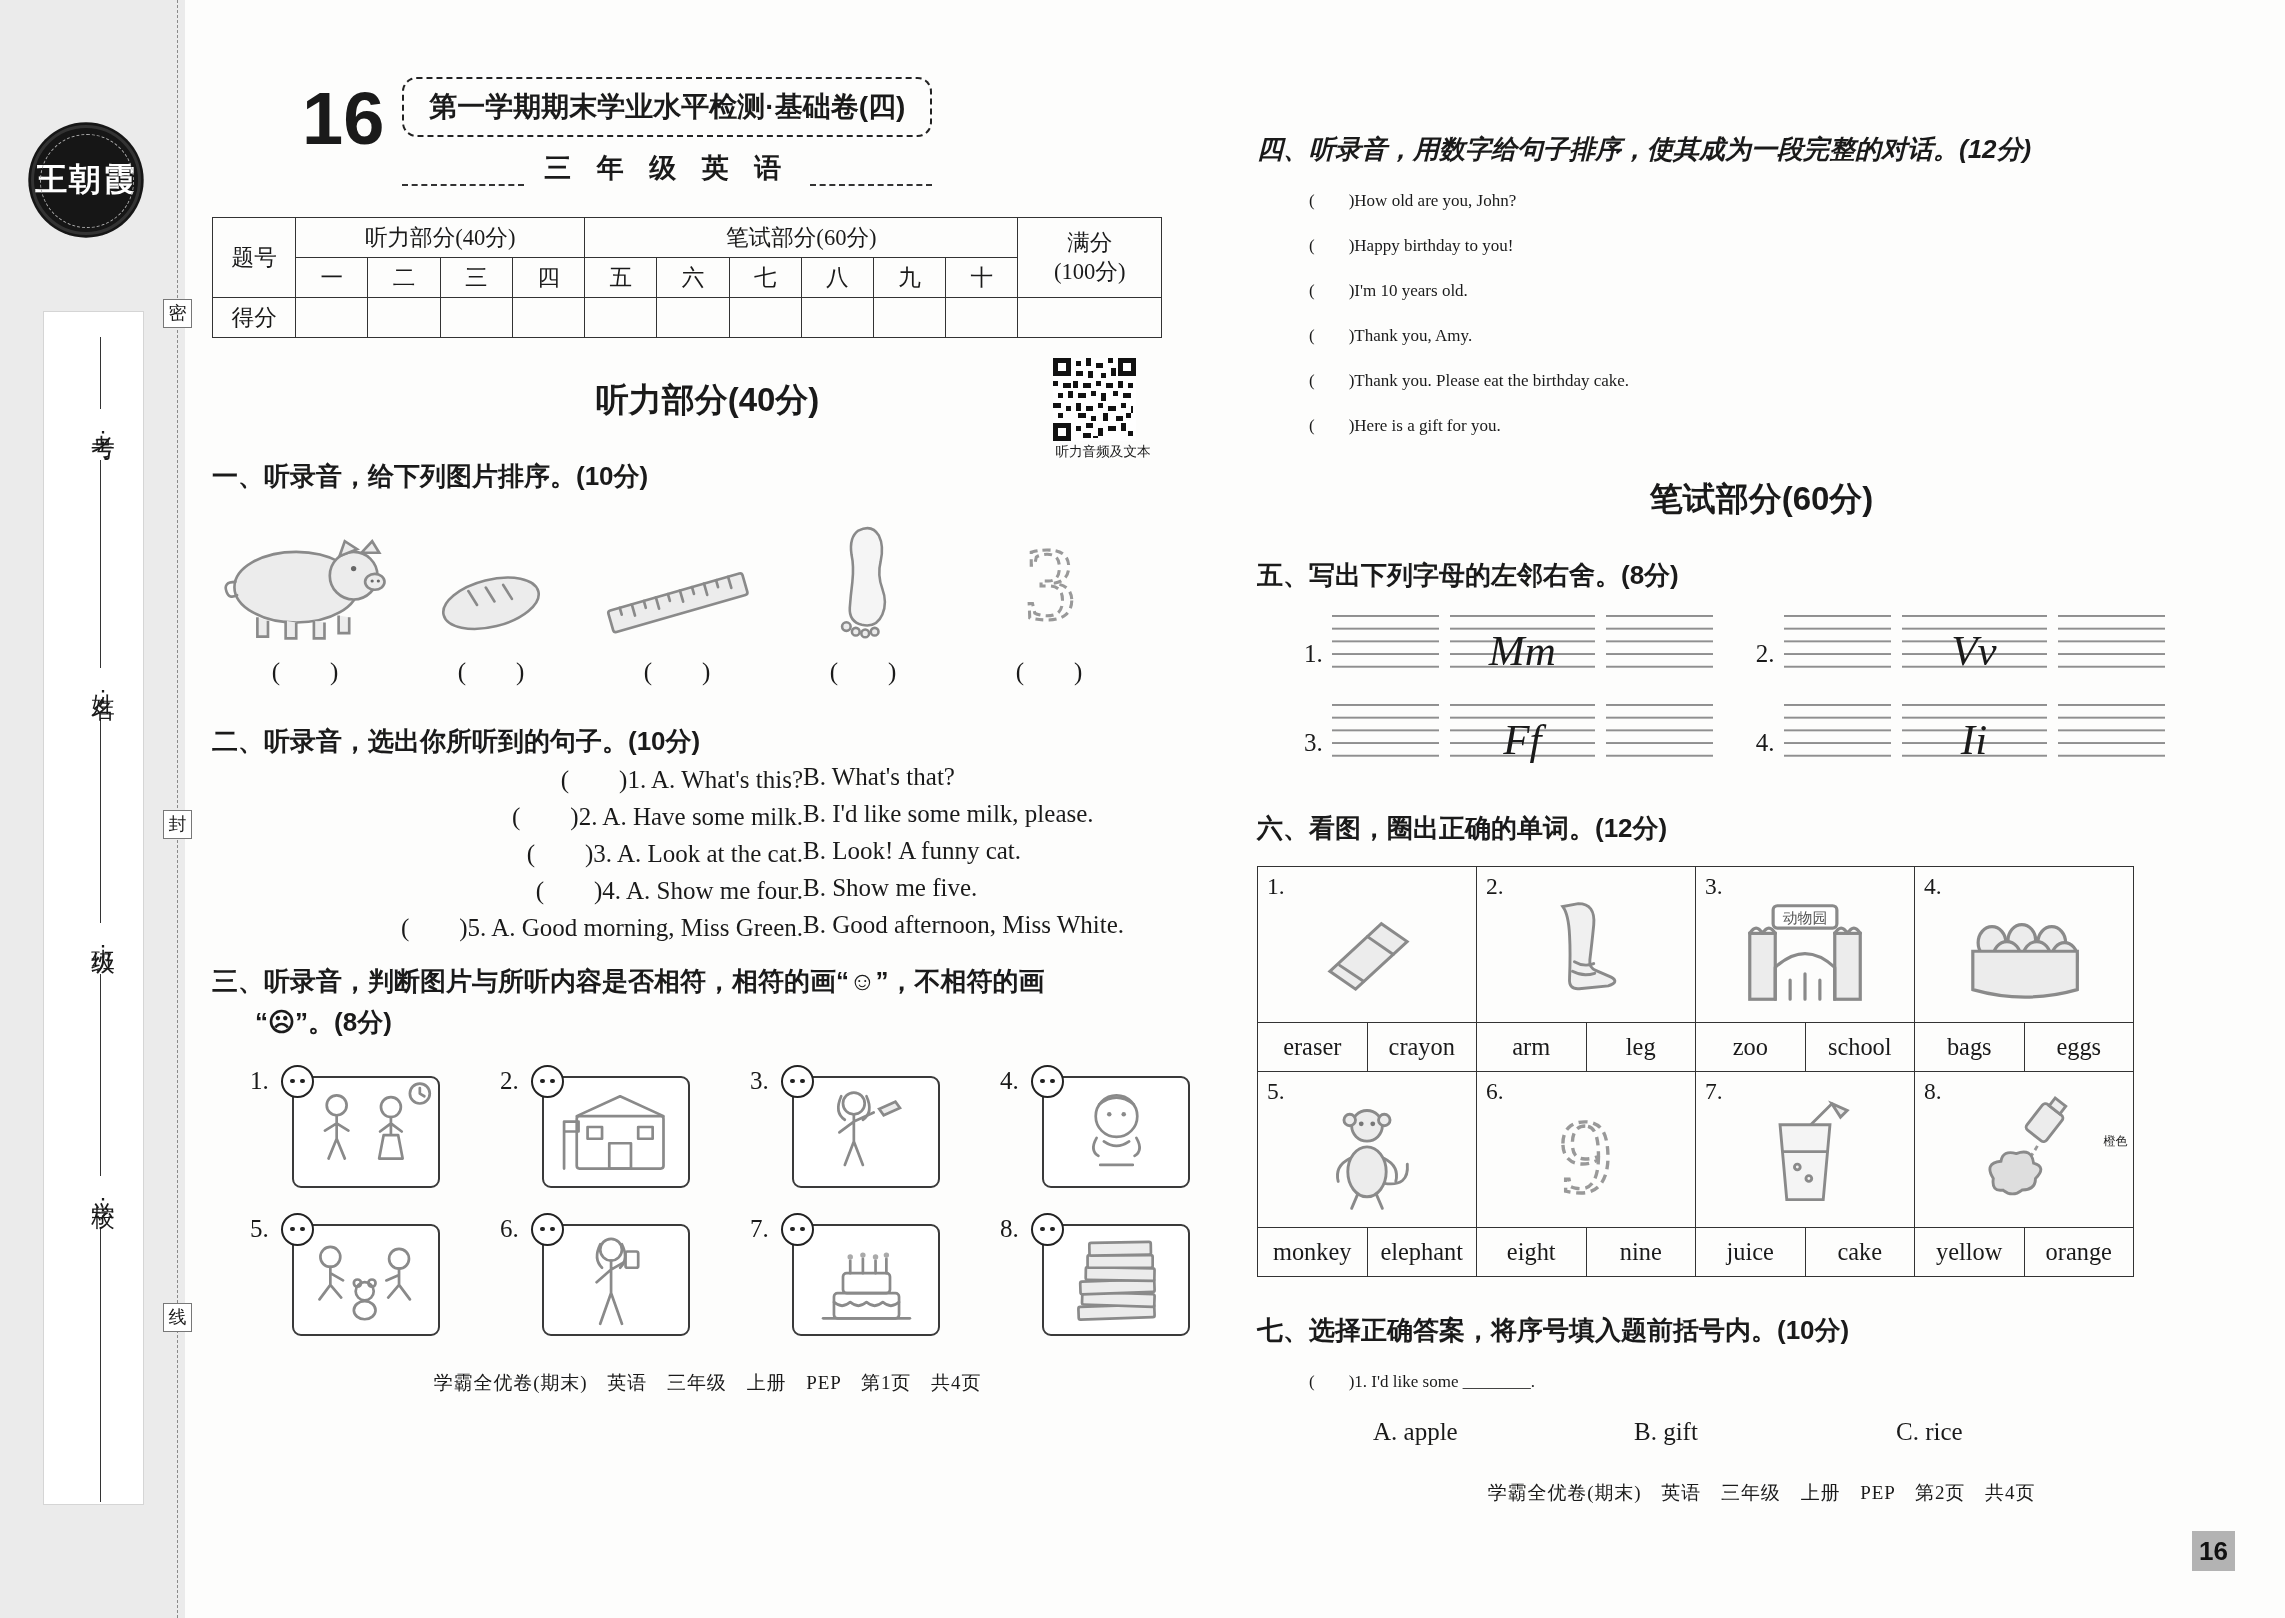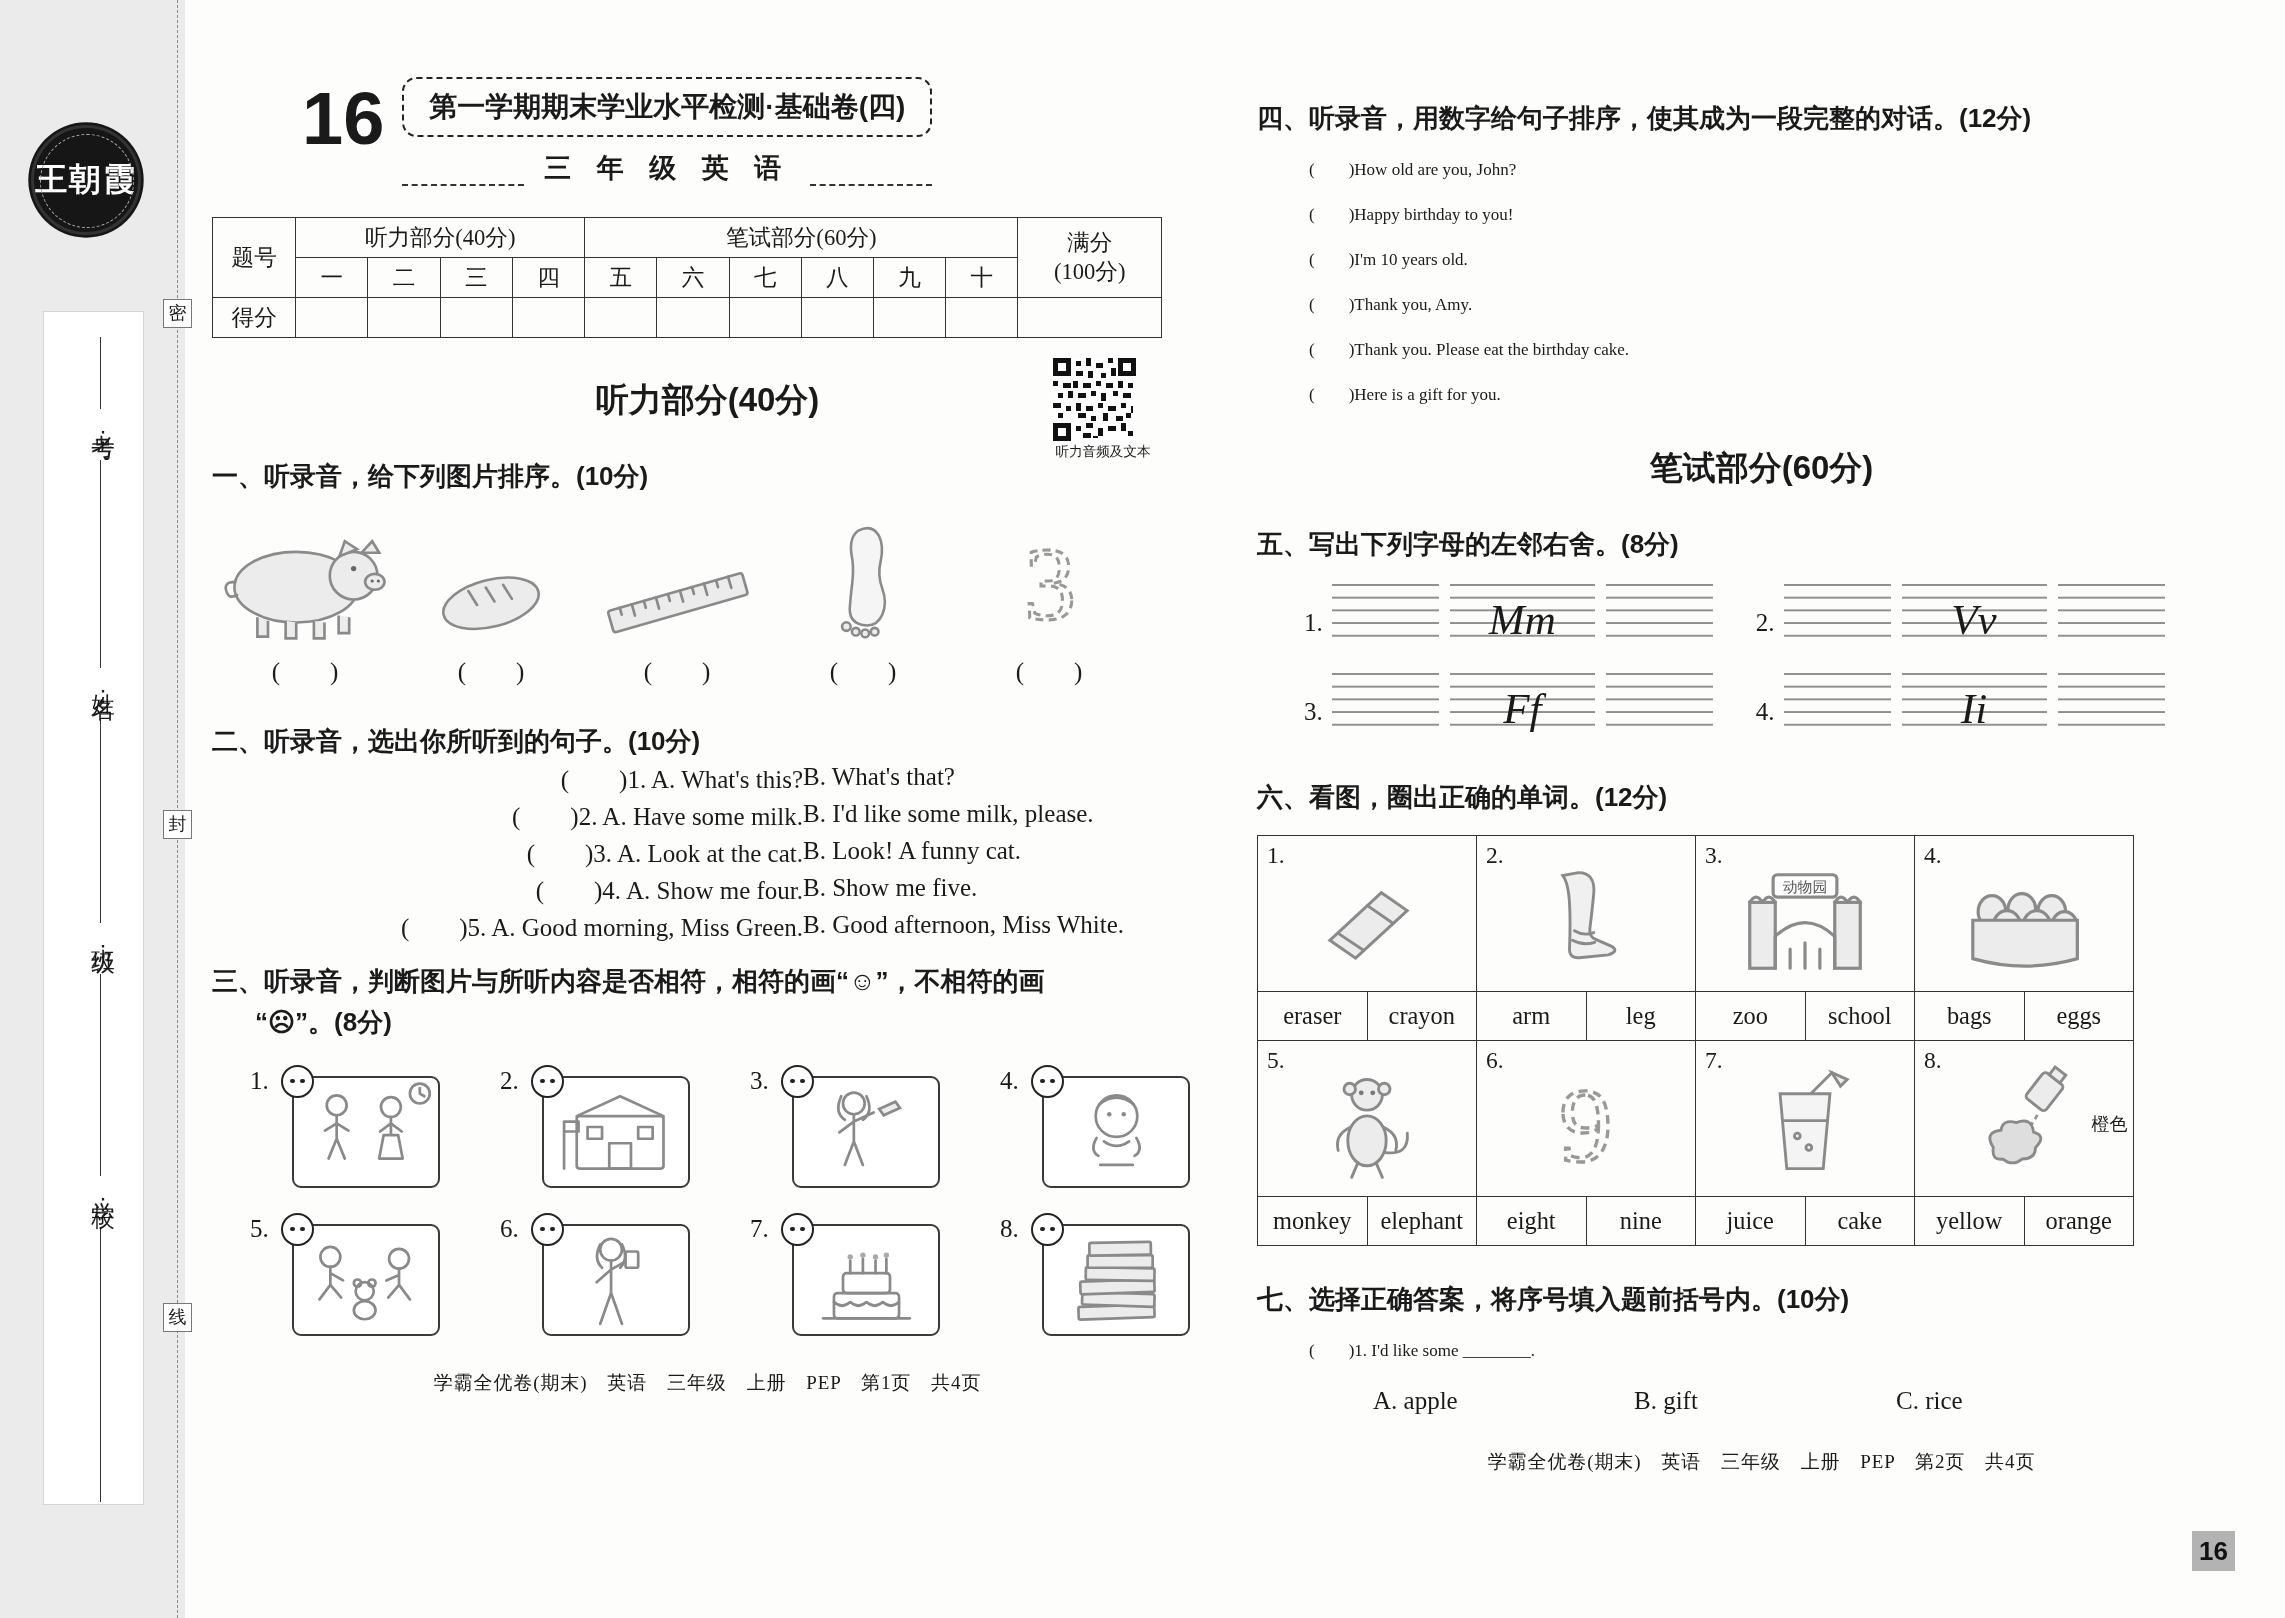--- a/index.html
+++ b/index.html
@@ -101,21 +101,21 @@
   .staff.mid { width:145px; position:relative; }
   .staff-letters { position:absolute; left:50%; transform:translateX(-50%); bottom:-3.6px;
                    font-size:43px; font-style:italic; font-family:"Liberation Serif", serif; }
 
   
   table.q6-table { border-collapse:collapse; table-layout:fixed; width:877px; margin-top:20px; }
   table.q6-table td { border:1.8px solid #333; text-align:center; font-size:24.4px; }
   .q6-img-cell { height:156px; position:relative; }
   .q6-num { position:absolute; left:9px; top:5.4px; font-size:23.5px; }
   .q6-word-cell { height:49px; }
-  .q6-note { position:absolute; right:5.4px; top:71px; font-size:18px; font-family:"Liberation Sans", sans-serif; }
+  .q6-note { position:absolute; right:5.4px; top:61px; font-size:12px; font-family:"Liberation Sans", sans-serif; }
 
   
   .q7-opts { display:flex; margin-top:25px; font-size:25px; }
   .q7-opts span:nth-child(1) { margin-left:116px; width:261px; }
   .q7-opts span:nth-child(2) { width:262px; }
 
   .page-badge { position:absolute; right:51px; bottom:47px; width:43px; height:40px; background:#b3b3b3;
                 color:#111; font-weight:bold; font-size:26px; display:flex; align-items:center; justify-content:center;
                 font-family:"Liberation Sans", sans-serif; }
 
@@ -498,21 +498,21 @@
             </div>
           </div>
         </div>
       </div>
 
       <div class="page-footer">学霸全优卷(期末)　英语　三年级　上册　PEP　第1页　共4页</div>
     </div>
 
     <div class="page page-right">
 
-      <div class="q-title cnb" style="margin-top:24px;">四、听录音，用数字给句子排序，使其成为一段完整的对话。(12分)</div>
+      <div class="q-title cnb" style="margin-top:55px;font-style:italic;">四、听录音，用数字给句子排序，使其成为一段完整的对话。(12分)</div>
       <div class="q4-line"><span>(　　)</span><span>How old are you, John?</span></div>
       <div class="q4-line"><span>(　　)</span><span>Happy birthday to you!</span></div>
       <div class="q4-line"><span>(　　)</span><span>I'm 10 years old.</span></div>
       <div class="q4-line"><span>(　　)</span><span>Thank you, Amy.</span></div>
       <div class="q4-line"><span>(　　)</span><span>Thank you. Please eat the birthday cake.</span></div>
       <div class="q4-line"><span>(　　)</span><span>Here is a gift for you.</span></div>
 
       <div class="part-heading cnb">
         <span>笔试部分(60分)</span>
       </div>

